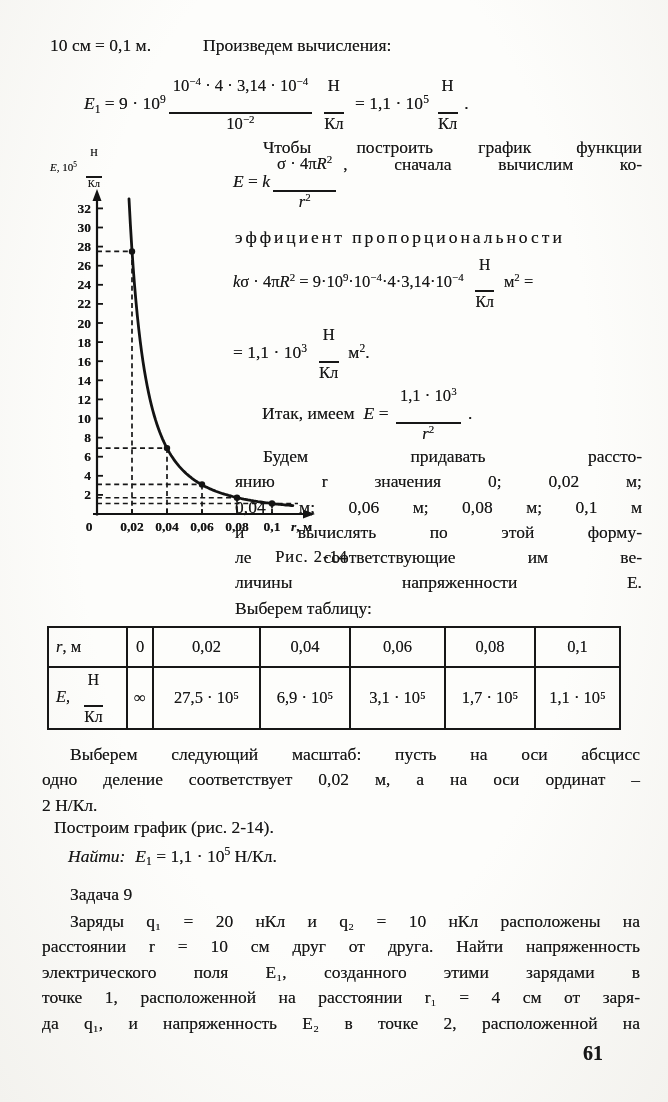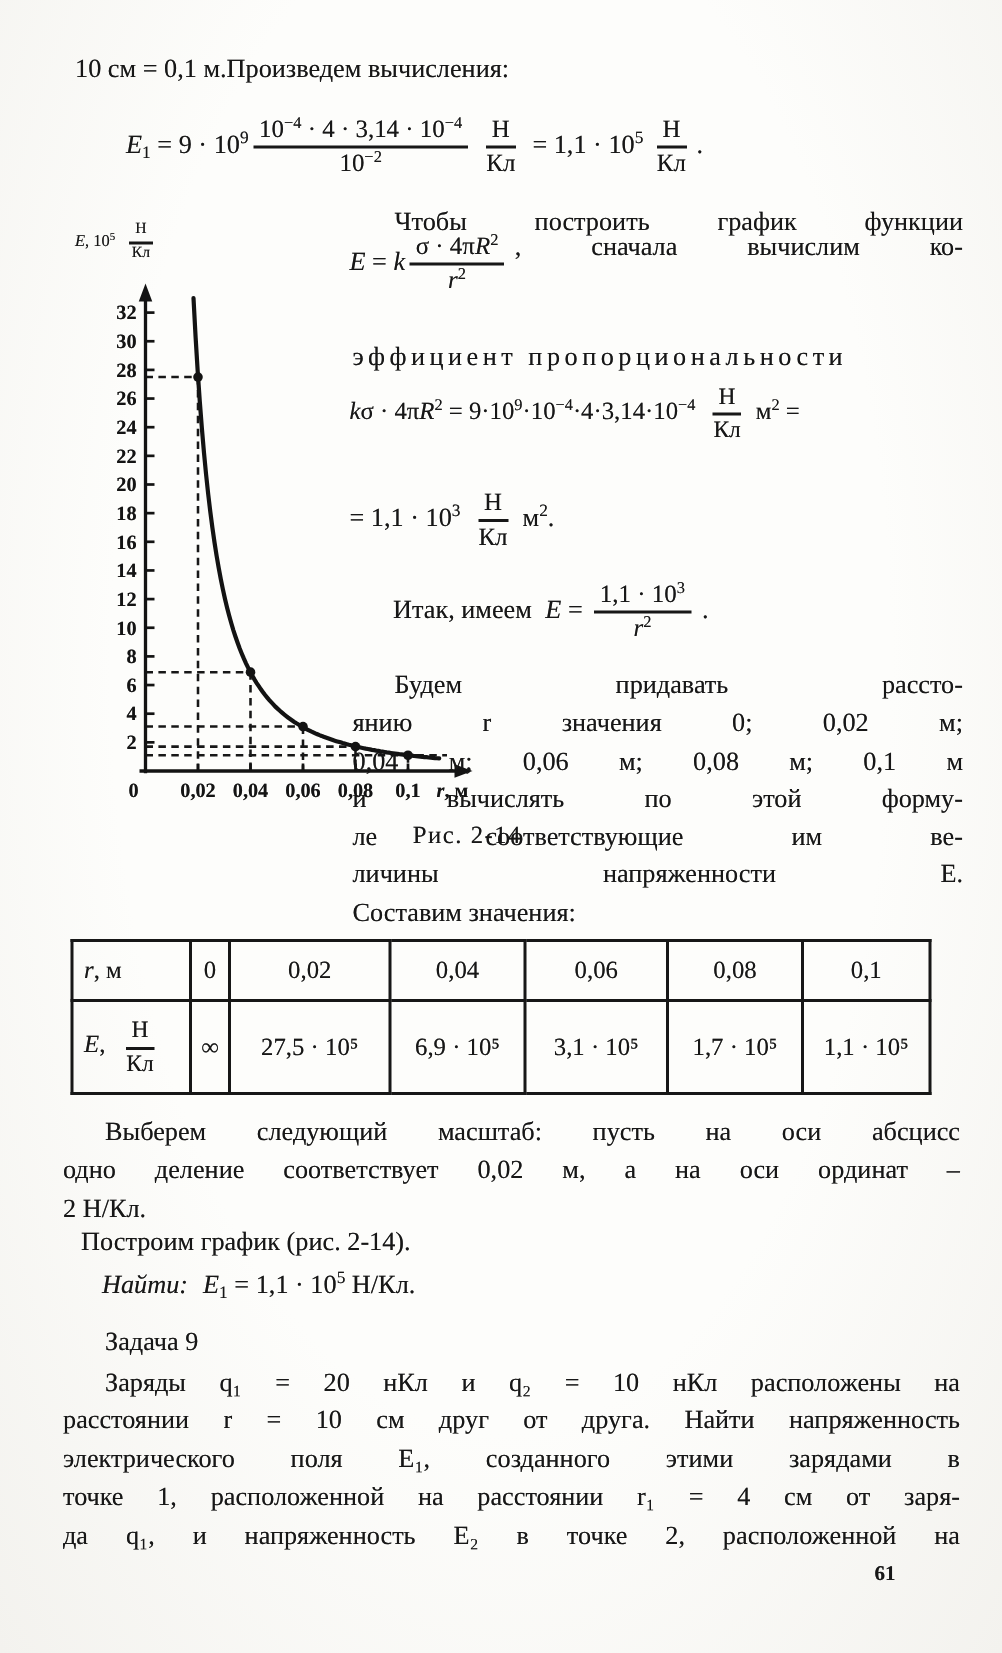--- a/index.html
+++ b/index.html
@@ -8,42 +8,42 @@
     font-family:"Liberation Serif","DejaVu Serif",serif;font-size:17.5px;
     text-shadow:0 0 0.3px rgba(20,20,20,.6);}
   .abs{position:absolute;}
   .iv{font-style:italic;}
   .jl{text-align:justify;text-align-last:justify;}
   .ind{text-indent:28px;}
   sup{font-size:0.66em;vertical-align:baseline;position:relative;top:-0.58em;line-height:0;}
   sub{font-size:0.66em;vertical-align:baseline;position:relative;top:0.3em;line-height:0;}
   .frac{display:inline-flex;flex-direction:column;align-items:center;vertical-align:middle;
     text-align:center;line-height:1.22;margin:0 3px;font-size:0.95em;}
-  .fnum{border-bottom:2px solid #171717;padding:0 4px 1px;}
+  .fnum{border-bottom:2px solid #171717;padding:0 4px 16px;}
   .fden{padding:0 4px;}
   .formula{white-space:nowrap;}
   .vtable{border-collapse:collapse;table-layout:fixed;background:transparent;}
   .vtable td{border:2.4px solid #171717;text-align:center;font-size:16.5px;padding:0;overflow:hidden;}
   .vtable td.lbl{text-align:left;padding-left:7px;}
   #chart-svg .dash{stroke:#171717;stroke-width:1.7;stroke-dasharray:5 3.6;fill:none;}
   #chart-svg .curve{fill:none;stroke:#131313;stroke-width:2.8;stroke-linecap:round;}
   #chart-svg .ax{stroke:#131313;stroke-width:2.2;}
   #chart-svg .tick{stroke:#131313;stroke-width:1.8;}
   #chart-svg text{font-family:"Liberation Serif","DejaVu Serif",serif;font-size:13.5px;
     fill:#141414;font-weight:600;}
-  .pagenum{font-size:14px;font-weight:600;}
+  .pagenum{font-size:20px;font-weight:600;}
   .caption{font-size:16.5px;letter-spacing:1px;}
 </style>
 </head>
 <body>
 
 <div class="page">
 
   <div class="abs" style="left:50px;top:35px">
-    <span style="">10 см = 0,1 м.</span><span>Произведем вычисления:</span>
+    <span style="margin-right:52px">10 см = 0,1 м.</span><span>Произведем вычисления:</span>
   </div>
 
   <div class="abs formula" style="left:84px;top:76px"><span class="iv">E</span><sub>1</sub><span> = 9 · 10</span><sup>9</sup><span class="frac">
         <span class="fnum"><span>10</span><sup>−4</sup><span> · 4 · 3,14 · 10</span><sup>−4</sup></span>
         <span class="fden"><span>10</span><sup>−2</sup></span>
       </span><span style="display: inline-block; width: 2px;"></span><span class="frac">
         <span class="fnum"><span>Н</span></span>
         <span class="fden"><span>Кл</span></span>
       </span><span> = 1,1 · 10</span><sup>5</sup><span style="display: inline-block; width: 2px;"></span><span class="frac">
         <span class="fnum"><span>Н</span></span>
@@ -148,21 +148,21 @@
         <span class="fden"><span class="iv">r</span><sup>2</sup></span>
       </span><span> .</span></div>
 
   <div class="abs" style="left:235px;top:444px;width:407px;line-height:25.3px">
     <div class="jl ind">Будем придавать рассто-</div>
     <div class="jl">янию r значения 0; 0,02 м;</div>
     <div class="jl">0,04 м; 0,06 м; 0,08 м; 0,1 м</div>
     <div class="jl">и вычислять по этой форму-</div>
     <div class="jl">ле соответствующие им ве-</div>
     <div class="jl">личины напряженности E.</div>
-    <div>Составим значения:</div>
+    <div>Выберем таблицу:</div>
   </div>
 
   <table class="vtable abs" style="left:47px;top:626px">
     <colgroup>
       <col style="width:79px">
         <col style="width:26px">
         <col style="width:107px">
       <col style="width:90px">
         <col style="width:95px">
         <col style="width:90px">

